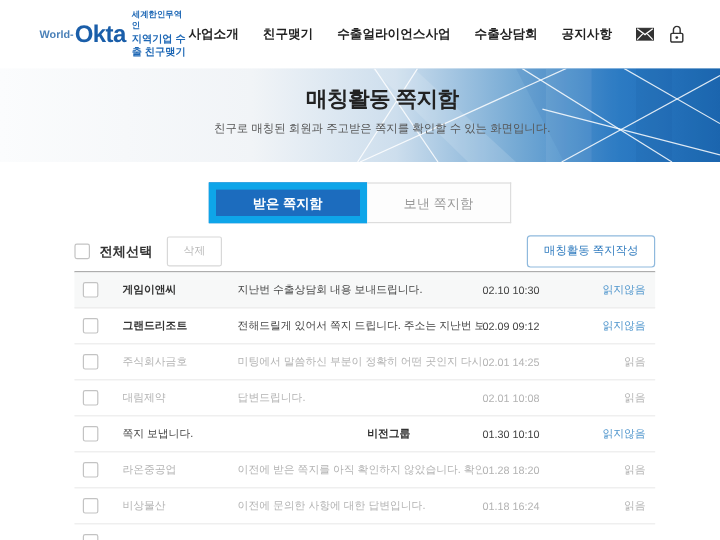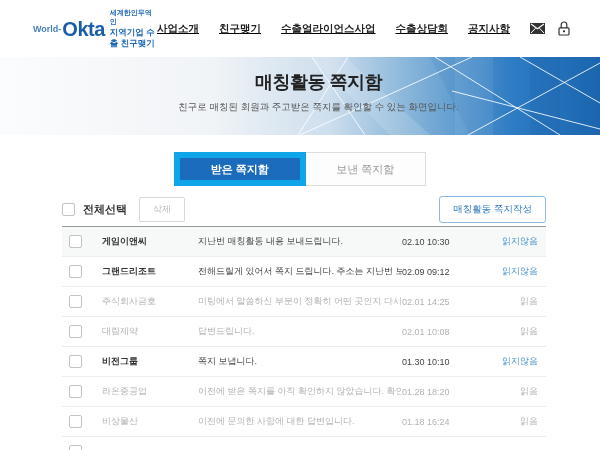--- a/index.html
+++ b/index.html
@@ -11,21 +11,21 @@
   .site-header { height:57px; display:flex; align-items:center; justify-content:space-between;
                  padding:0 30px 0 33px; background:#fff; }
   .logo { display:flex; align-items:center; cursor:pointer; }
   .logo-world { font-size:9px; color:#4a80b8; font-weight:600; margin-right:1px; }
   .logo-okta { font-size:20px; font-weight:800; color:#1a5ea9; letter-spacing:-0.5px; line-height:1; }
   .logo-tagline { margin-left:5px; display:flex; flex-direction:column; line-height:1.3; }
   .logo-tag1 { font-size:7px; font-weight:600; color:#1d67b5; }
   .logo-tag2 { font-size:8.5px; font-weight:800; color:#1d67b5; }
 
   .main-nav { display:flex; align-items:center; }
-  .nav-list { list-style:none; display:flex; align-items:center; gap:20px;text-decoration:underline; }
+  .nav-list { list-style:none; display:flex; align-items:center; gap:20px; }
   .nav-item { font-size:10.5px; font-weight:700; color:#222; cursor:pointer; white-space:nowrap; }
   .nav-icons { display:flex; align-items:center; gap:13px; margin-left:20px; }
   .icon-btn { display:inline-flex; align-items:center; cursor:pointer; }
 
   
   .banner { position:relative; height:78px; overflow:hidden;
             background:linear-gradient(90deg,#fbfcfd 0%,#f1f4f7 35%,#cddeed 55%,#74a9d4 72%,#2e7ec6 86%,#1b66ae 100%); }
   .banner-art { position:absolute; inset:0; width:100%; height:100%; }
   .banner-text { position:relative; padding:13px 0 0 37px; z-index:2;text-align:center; }
   .page-title { font-size:18px; font-weight:800; color:#222; letter-spacing:-0.5px; }
@@ -135,21 +135,21 @@
     </div>
     <button class="compose-btn">매칭활동 쪽지작성</button>
   </div>
 
   <div class="message-list">
       <div class="row unread highlighted">
     <span class="cell cb">
       <span class="checkbox"></span>
     </span>
     <span class="cell sender">게임이앤씨</span>
-    <span class="cell preview">지난번 매칭활동 내용 보내드립니다.</span>
+    <span class="cell preview">지난번 수출상담회 내용 보내드립니다.</span>
     <span class="cell date">02.10 10:30</span>
     <span class="cell status">읽지않음</span>
   </div>
       <div class="row unread">
     <span class="cell cb">
       <span class="checkbox"></span>
     </span>
     <span class="cell sender">그랜드리조트</span>
     <span class="cell preview">전해드릴게 있어서 쪽지 드립니다. 주소는 지난번 보내드린 주소...</span>
     <span class="cell date">02.09 09:12</span>
@@ -170,22 +170,22 @@
     </span>
     <span class="cell sender">대림제약</span>
     <span class="cell preview">답변드립니다.</span>
     <span class="cell date">02.01 10:08</span>
     <span class="cell status">읽음</span>
   </div>
       <div class="row unread">
     <span class="cell cb">
       <span class="checkbox"></span>
     </span>
+    <span class="cell preview">쪽지 보냅니다.</span>
     <span class="cell sender">비전그룹</span>
-    <span class="cell preview">쪽지 보냅니다.</span>
     <span class="cell date">01.30 10:10</span>
     <span class="cell status">읽지않음</span>
   </div>
       <div class="row">
     <span class="cell cb">
       <span class="checkbox"></span>
     </span>
     <span class="cell sender">라온중공업</span>
     <span class="cell preview">이전에 받은 쪽지를 아직 확인하지 않았습니다. 확인 후 다시 회신...</span>
     <span class="cell date">01.28 18:20</span>

